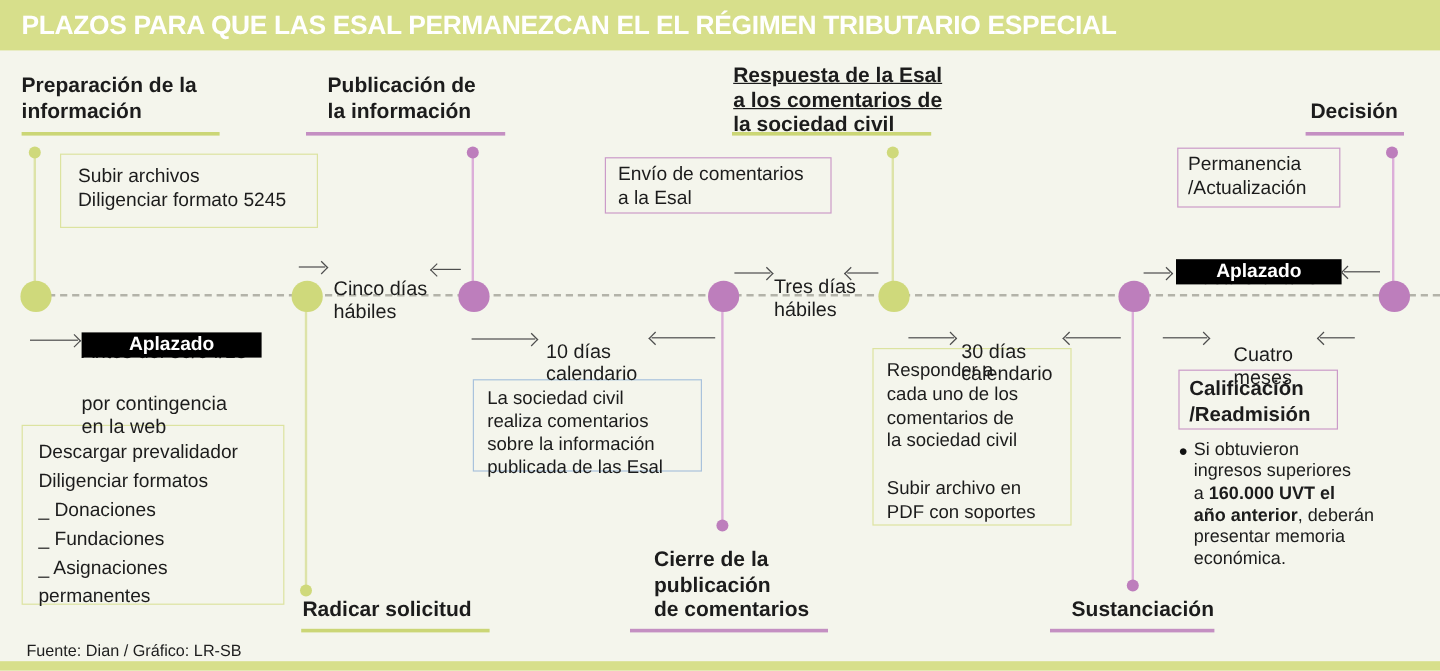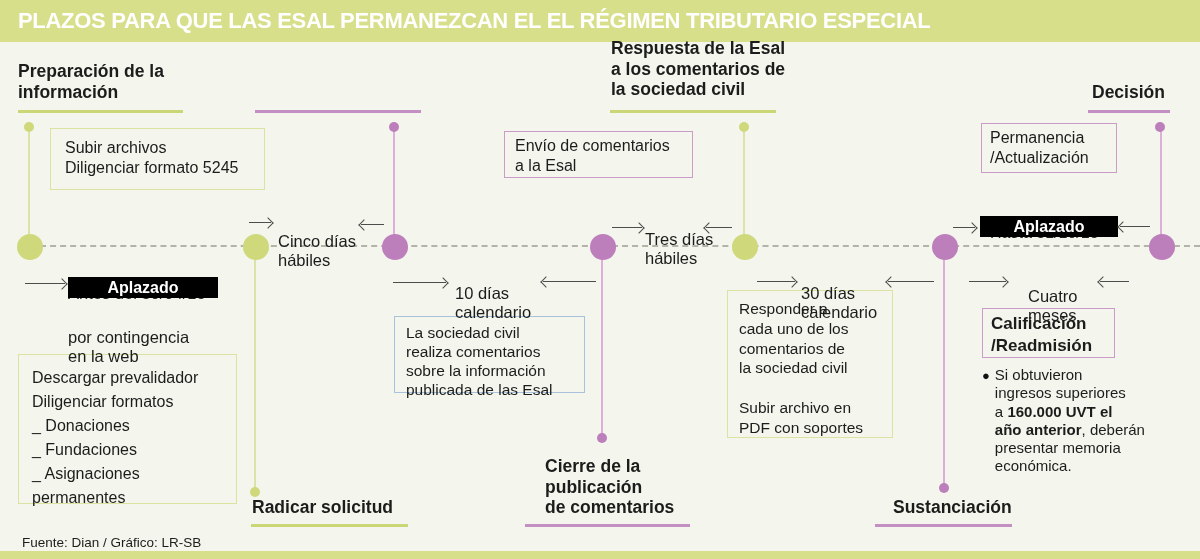--- a/index.html
+++ b/index.html
@@ -78,23 +78,25 @@
   <div class="abs node purple-fill" style="left:382px;top:234px;"></div>
   <div class="abs node purple-fill" style="left:590px;top:234px;"></div>
   <div class="abs node green-fill" style="left:732px;top:234px;"></div>
   <div class="abs node purple-fill" style="left:932px;top:234px;"></div>
   <div class="abs node purple-fill" style="left:1149px;top:234px;"></div>
 
   <div class="abs heading" style="left:18px;top:61px;">Preparación de la
 información</div>
   <div class="abs underline u-green" style="left:18px;top:110px;width:165px;"></div>
 
+  <div class="abs heading" style="left:273px;top:61px;">Publicación de
+la información</div>
   <div class="abs underline u-purple" style="left:255px;top:110px;width:166px;"></div>
 
-  <div class="abs heading" style="left:611px;top:38px;">Respuesta de la Esal
+  <div class="abs heading" style="left:611px;top:52px;text-decoration:underline;">Respuesta de la Esal
 a los comentarios de
 la sociedad civil</div>
   <div class="abs underline u-green" style="left:610px;top:110px;width:166px;"></div>
 
   <div class="abs heading" style="left:1092px;top:82px;">Decisión</div>
   <div class="abs underline u-purple" style="left:1088px;top:110px;width:82px;"></div>
 
   <div class="abs heading" style="left:252px;top:497px;">Radicar solicitud</div>
   <div class="abs underline u-green" style="left:251px;top:524px;width:157px;"></div>
 

